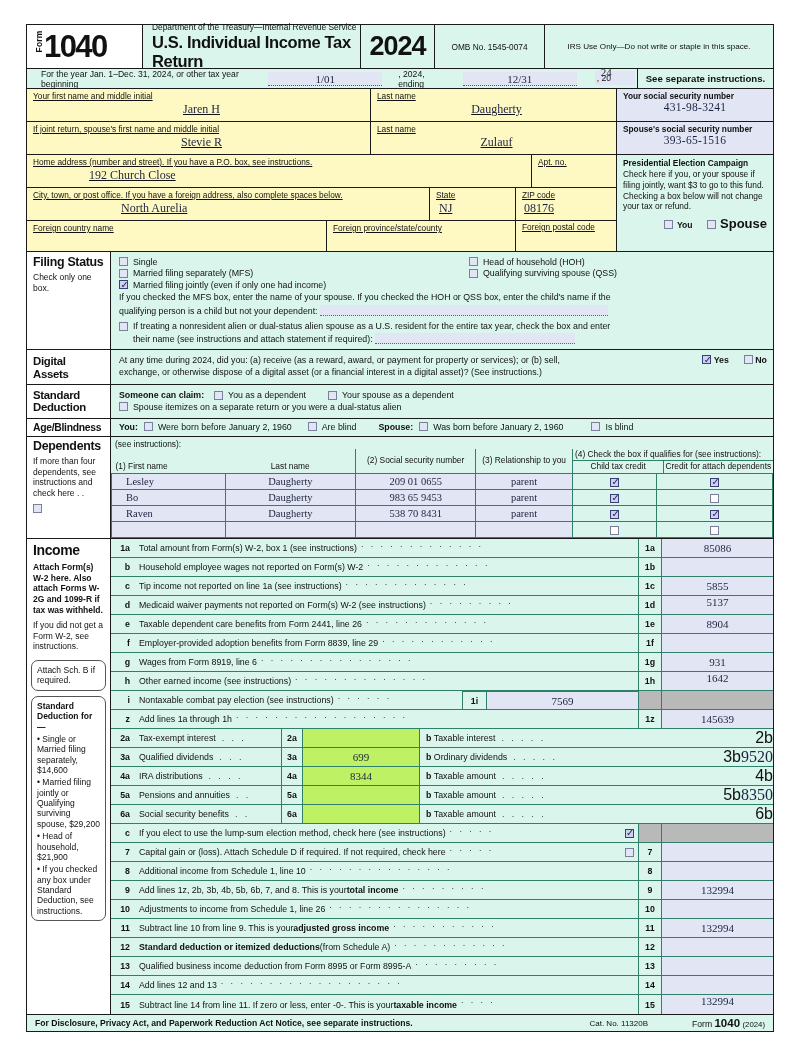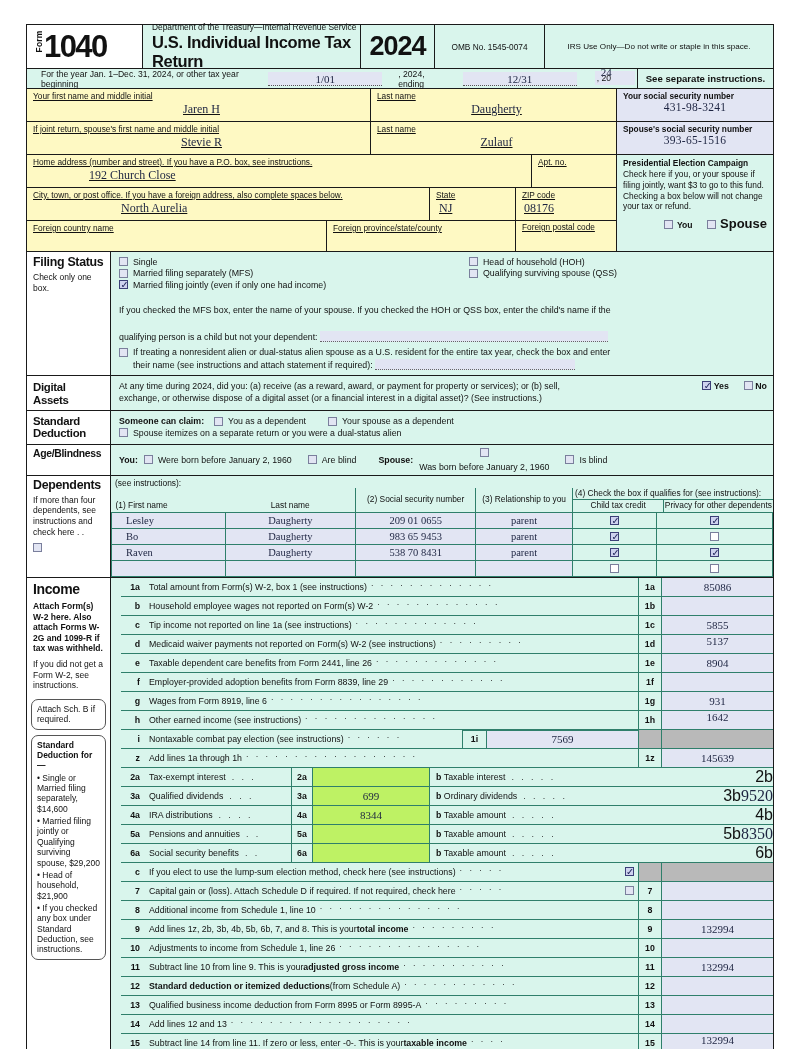--- a/index.html
+++ b/index.html
@@ -70,37 +70,37 @@
   .sec { display:flex; border-bottom:1.4px solid #1a1a1a; }
   .gut { width:84px; background:#fff; border-right:1.4px solid #1a1a1a; padding:4px 4px 4px 6px; }
   .gut .h { font-size:12.4px; font-weight:bold; letter-spacing:-.3px; line-height:1.08; }
   .gut .h.sm { font-size:11.4px; }
   .gut .p { font-size:8.5px; line-height:1.24; margin-top:3px; }
   .body { flex:1; padding:3px 6px 4px 8px; }
 
   .fsline { display:flex; align-items:center; font-size:8.8px; margin:1.5px 0; }
   .fsline .opt { display:flex; align-items:center; gap:5px; }
   .fsline .right { margin-left:auto; width:298px; display:flex; align-items:center; gap:5px; }
-  .fstext { font-size:8.8px; line-height:1.3; margin-top:15px; }
+  .fstext { font-size:8.8px; line-height:1.3; margin-top:2px; }
   .inlinefill { display:inline-block; height:11px; background:#e2e5f3; border-bottom:1px dotted #666; vertical-align:-2px; }
 
   
   .da { font-size:8.8px; line-height:1.35; }
   .da .yn { float:right; margin-left:12px; }
 
   
   .deptbl { width:100%; border-collapse:collapse; font-size:8.4px; }
   .deptbl th, .deptbl td { border:1px solid #2f7f6b; padding:0; }
   .deptbl th { font-weight:normal; text-align:center; vertical-align:middle; padding:1px 2px; line-height:1.15; }
   .deptbl td { height:16px; text-align:center; font-size:10.5px; }
   .deptbl .nm { text-align:left; padding-left:14px; }
   .deptbl .nb { border:none; }
 
   
-  .inc { display:flex;gap:10px; }
+  .inc { display:flex; }
   .incgut { width:84px; background:#fff; border-right:1.4px solid #1a1a1a; position:relative; }
   .incbody { flex:1; }
   .irow { display:flex; align-items:stretch; height:19px; border-bottom:1px solid #2f7f6b; }
   .irow .no { width:24px; text-align:right; padding-right:5px; font-size:8.8px; font-weight:bold; display:flex; align-items:center; justify-content:flex-end; }
   .irow .tx { font-size:8.8px; display:flex; align-items:center; padding-left:4px; white-space:nowrap; }
   .irow .amtno { width:23px; border-left:1px solid #2f7f6b; font-size:8.8px; font-weight:bold; display:flex; align-items:center; justify-content:center; }
   .irow .amt { width:112px; border-left:1px solid #2f7f6b; background:#e2e5f3; display:flex; align-items:center; justify-content:center; font-size:11px; }
   .irow .amt.gray { background:#b9b9b9; }
 
   .splitrow { display:flex; align-items:stretch; height:19px; border-bottom:1px solid #2f7f6b; }
@@ -354,21 +354,21 @@
         <span class="b" style="margin-right:6px;">You:</span>
         <span class="opt" style="margin-right:16px;">
           <span class="ck"></span>
           <span>Were born before January 2, 1960</span>
         </span>
         <span class="opt" style="margin-right:22px;">
           <span class="ck"></span>
           <span>Are blind</span>
         </span>
         <span class="b" style="margin-right:6px;">Spouse:</span>
-        <span class="opt" style="margin-right:16px;flex-direction:column;">
+        <span class="opt" style="margin-right:28px;">
           <span class="ck"></span>
           <span>Was born before January 2, 1960</span>
         </span>
         <span class="opt">
           <span class="ck"></span>
           <span>Is blind</span>
         </span>
       </div>
     </div>
   </div>
@@ -385,21 +385,21 @@
         <thead>
           <tr>
             <th class="nb" style="border-top:none;border-left:none;width:108px;text-align:left;padding-left:4px;vertical-align:bottom;">(1) First name</th>
             <th class="nb" style="border-top:none;width:124px;text-align:center;vertical-align:bottom;">Last name</th>
             <th style="border-top:none;width:114px;">(2) Social security number</th>
             <th style="border-top:none;width:92px;">(3) Relationship to you</th>
             <th style="border-top:none;border-right:none;padding:0;" colspan="2">
               <div style="border-bottom:1px solid #2f7f6b;padding:1px 2px;text-align:left;">(4) Check the box if qualifies for (see instructions):</div>
               <div style="display:flex;">
                 <div style="flex:1;border-right:1px solid #2f7f6b;padding:1px 0;">Child tax credit</div>
-                <div style="flex:1.2;padding:1px 0;">Privacy for other dependents</div>
+                <div style="flex:1.2;padding:1px 0;">Credit for attach dependents</div>
               </div>
             </th>
           </tr>
         </thead>
         <tbody>
           <tr>
             <td class="nm fieldfill hand">Lesley</td>
             <td class="fieldfill hand">Daugherty</td>
             <td class="fieldfill hand">209 01 0655</td>
             <td class="fieldfill hand">parent</td>

